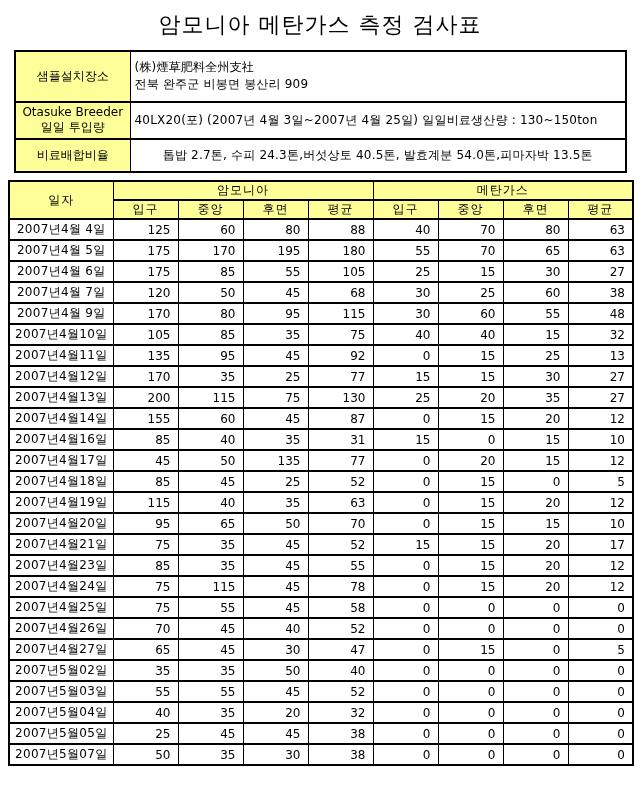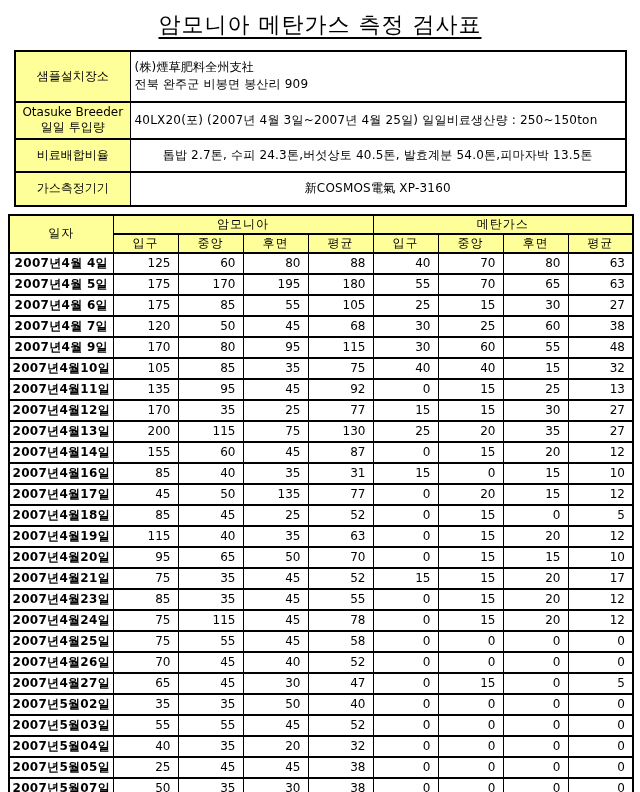--- a/index.html
+++ b/index.html
@@ -19,21 +19,20 @@
 
   
   .title{
     text-align:center;
     margin:10px 0 10px 0;
     font-size:22px;
     font-weight:500;
     letter-spacing:1px;
   }
   .title span{
-    text-decoration:underline;
     text-decoration-thickness:2px;
     text-underline-offset:5px;
   }
 
   
   table{border-collapse:collapse;}
   .info-table{
     margin-left:14px;
     width:613px;
     table-layout:fixed;
@@ -82,21 +81,20 @@
   .main-table thead th{
     background:var(--header-fill);
     text-align:center;
     height:18px;
     letter-spacing:1px;
   }
   .main-table td{height:21px;}
   .main-table td.date-cell{
     text-align:center;
     letter-spacing:0.3px;
-    font-weight:bold;
   }
   .main-table td.num-cell{
     text-align:right;
     padding-right:7px;
   }
 </style>
 </head>
 <body>
 
 <div class="page">
@@ -112,29 +110,25 @@
       <td class="info-value">
         <div>(株)煙草肥料全州支社</div>
         <div>전북 완주군 비봉면 봉산리 909</div>
       </td>
     </tr>
     <tr class="row-tall">
       <td class="info-label">
         <div>Otasuke Breeder</div>
         <div>일일 투입량</div>
       </td>
-      <td class="info-value">40LX20(포) (2007년 4월 3일~2007년 4월 25일) 일일비료생산량 : 250~150ton</td>
+      <td class="info-value">40LX20(포) (2007년 4월 3일~2007년 4월 25일) 일일비료생산량 : 130~150ton</td>
     </tr>
     <tr class="row-short">
       <td class="info-label">비료배합비율</td>
       <td class="info-value">톱밥 2.7톤, 수피 24.3톤,버섯상토 40.5톤, 발효계분 54.0톤,피마자박 13.5톤</td>
-    </tr>
-    <tr class="row-short">
-      <td class="info-label">가스측정기기</td>
-      <td class="info-value">新COSMOS電氣 XP-3160</td>
     </tr>
   </tbody>
     </table>
 
   <table class="main-table">
     <colgroup>
       <col style="width:104px">
       <col style="width:65px">
         <col style="width:65px">
         <col style="width:65px">

